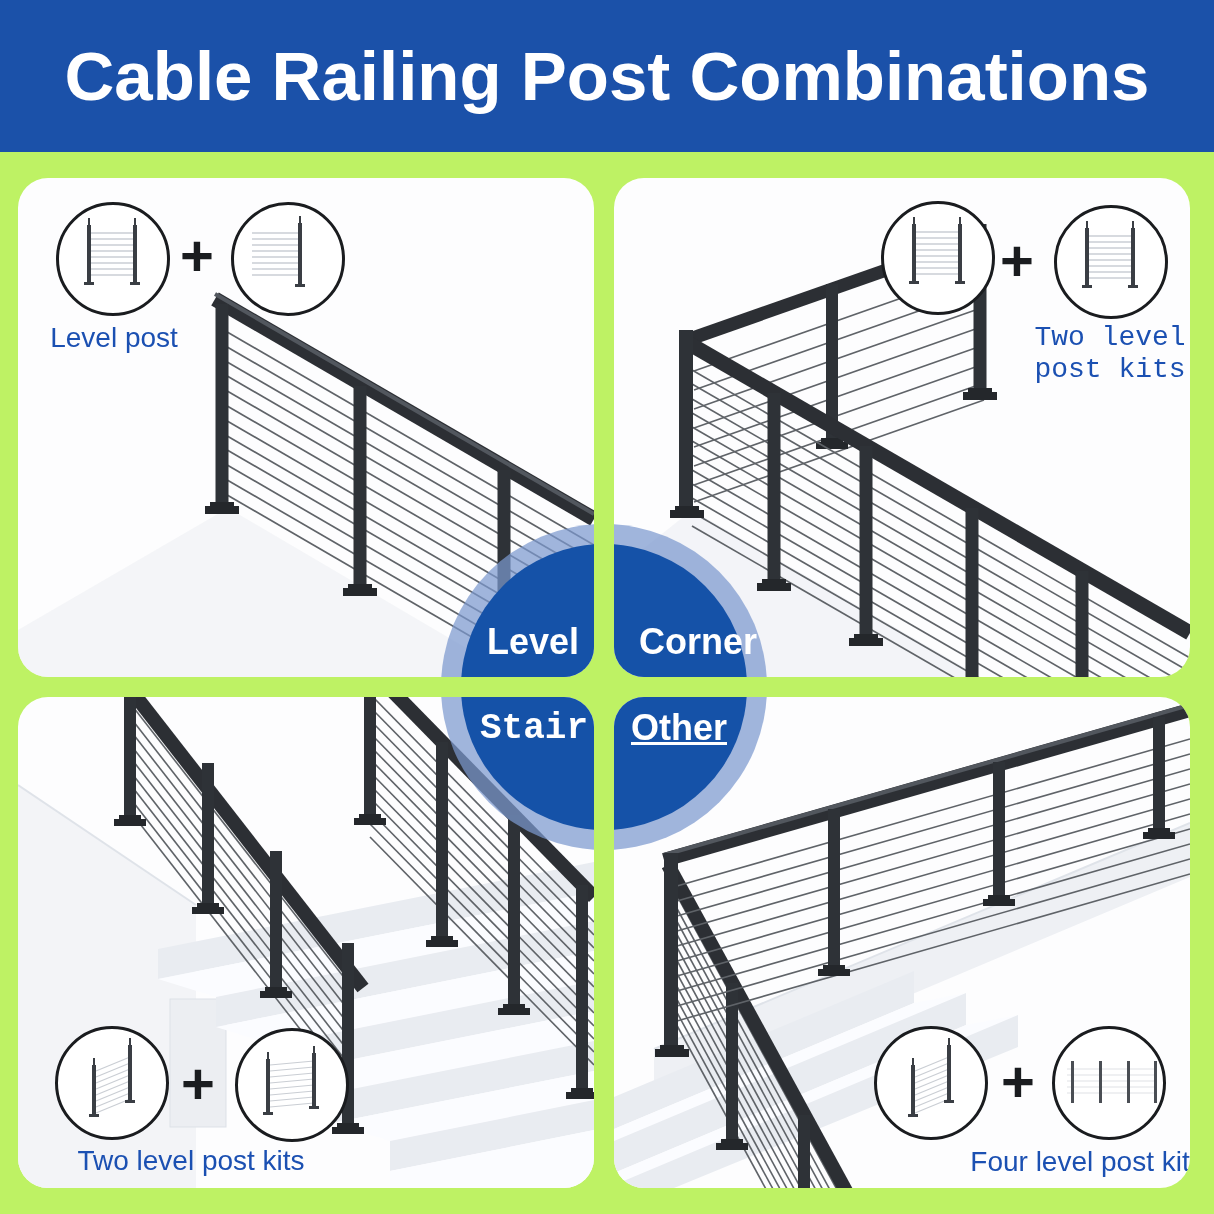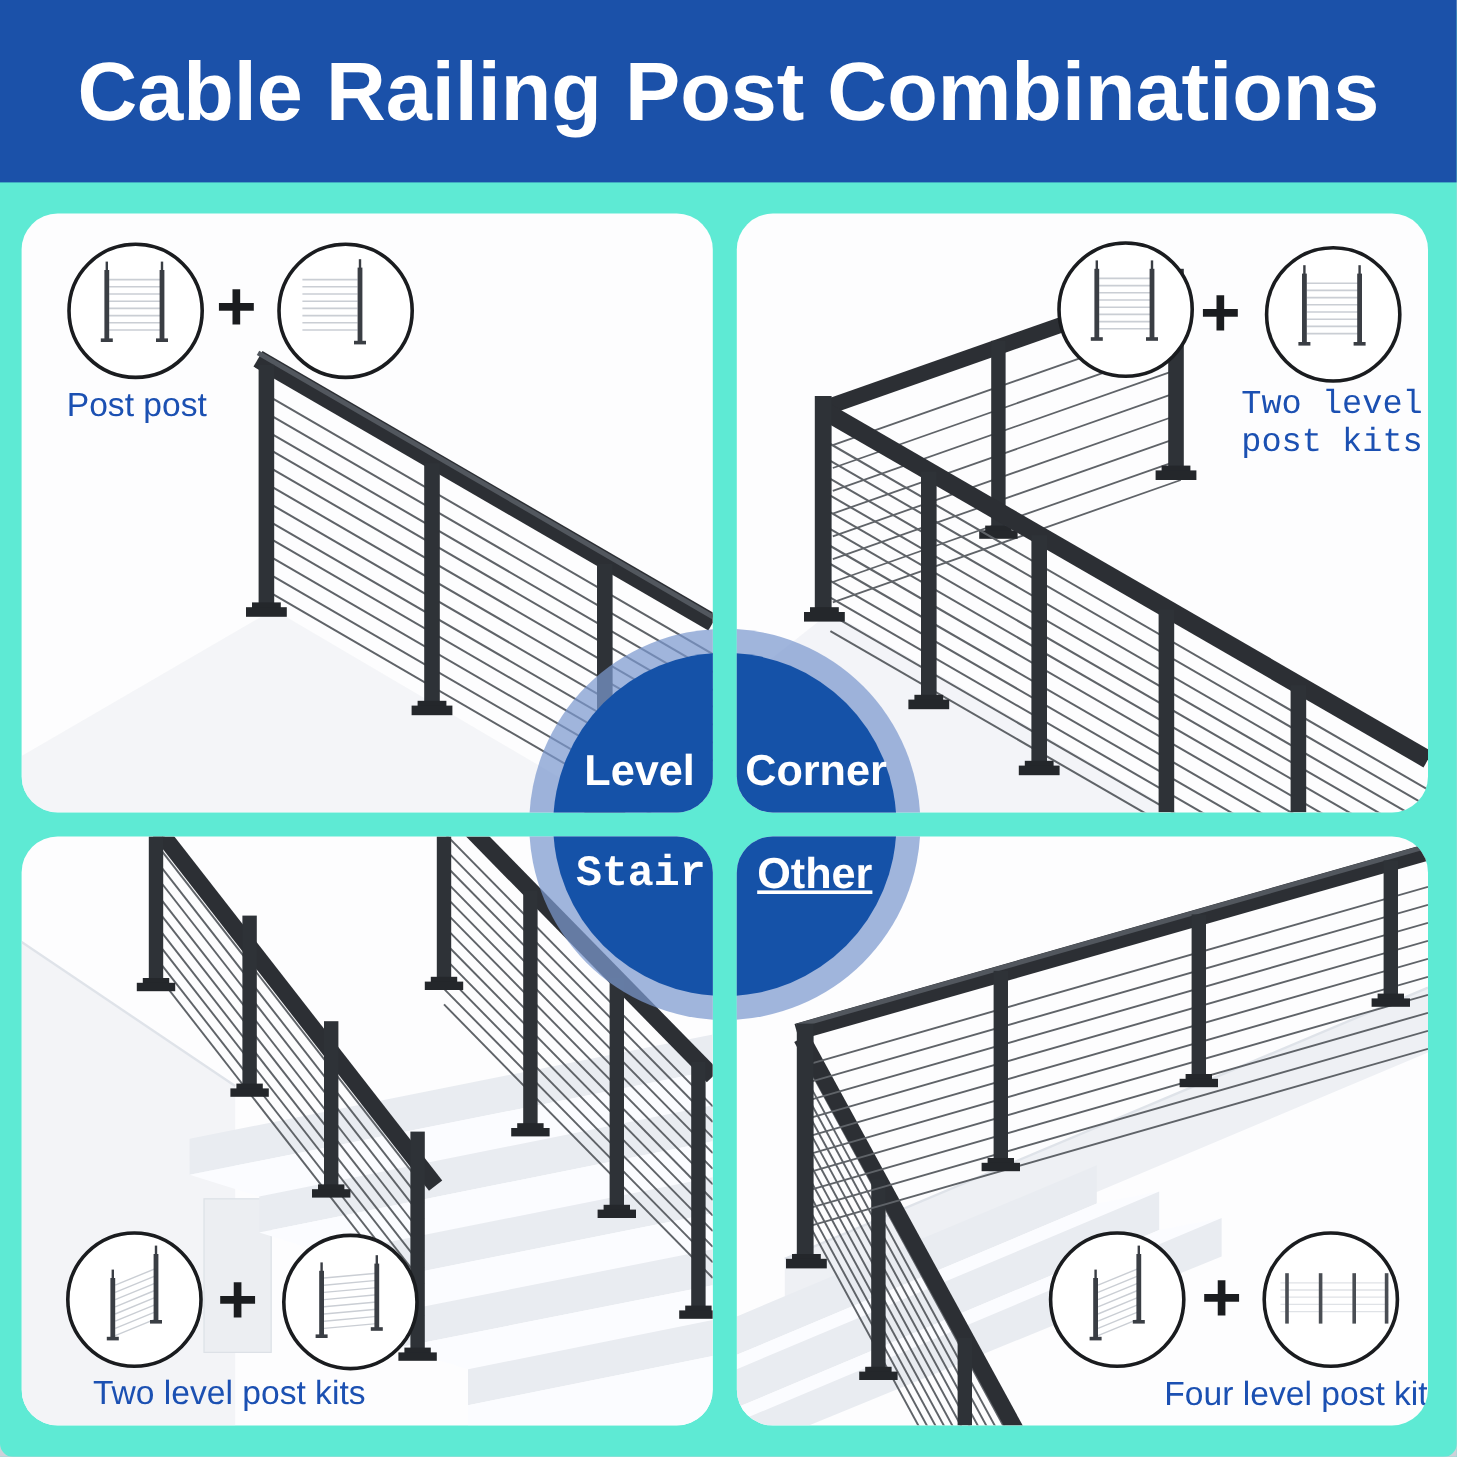--- a/index.html
+++ b/index.html
@@ -1,17 +1,17 @@
 <!DOCTYPE html>
 <html><head>
 <meta charset="utf-8">
 <style>
   html,body{margin:0;padding:0;}
   body{width:1214px;height:1214px;background:#cdd1d9;font-family:"Liberation Sans",sans-serif;overflow:hidden;}
-  .page{position:relative;width:1214px;height:1214px;background:#5eead4;border-radius:11px;}
+  .page{position:relative;width:1214px;height:1214px;background:#bef264;}
 
   
   .header{position:absolute;left:0;top:0;width:1214px;height:152px;background:#1b51a9;
           display:flex;align-items:center;justify-content:center;}
   .header h1{margin:0;color:#fff;font-size:69px;font-weight:700;letter-spacing:0;white-space:nowrap;}
 
   
   .panel{position:absolute;width:576px;background:#fdfdfe;border-radius:30px;overflow:hidden;}
   .panel svg.art{position:absolute;left:0;top:0;}
   #panel-level {left:18px;top:178px;height:499px;}
@@ -109,21 +109,21 @@
             <line x1="18" y1="64" x2="64" y2="64"></line>
             <line x1="18" y1="70" x2="64" y2="70"></line>
           </g>
         <g fill="#3a3e44">
             <rect x="64" y="18" width="4" height="62"></rect>
             <rect x="65" y="11" width="2" height="8"></rect>
             <rect x="61" y="79" width="10" height="3"></rect>
           </g>
       </svg>
     </div>
-    <div class="caption" style="left:96px;top:160px;">Post post</div>
+    <div class="caption" style="left:96px;top:160px;">Level post</div>
 
     <div class="badge-ring" style="left:423px;top:346px;"></div>
     <div class="badge-core" style="left:443px;top:366px;"></div>
     <div class="quad-label" style="left:515px;top:464px;">Level</div>
   </div>
 
   <div class="panel" id="panel-corner">
     <svg class="art" width="576" height="499" viewBox="0 0 576 499">
       <polygon points="0,499 0,394 78,332 576,620 576,499" fill="#eef0f4" opacity="0.65"></polygon>
       <g stroke="#5f6368" stroke-width="1.5">
@@ -220,21 +220,21 @@
           </g>
       </svg>
     </div>
     <div class="caption" style="left:496px;top:176px;font-family:Liberation Mono, monospace;">
       <div>Two level</div>
       <div>post kits</div>
     </div>
 
     <div class="badge-ring" style="left:-173px;top:346px;"></div>
     <div class="badge-core" style="left:-153px;top:366px;"></div>
-    <div class="quad-label" style="left:66px;top:464px;">Corner</div>
+    <div class="quad-label" style="left:84px;top:464px;">Corner</div>
   </div>
 
   <div class="panel" id="panel-stair">
     <svg class="art" width="576" height="491" viewBox="0 0 576 491">
       <polygon points="0,88 178,208 178,491 0,491" fill="#f3f4f7"></polygon>
       <line x1="0" y1="88" x2="178" y2="208" stroke="#dfe3e9" stroke-width="2"></line>
       <rect x="152" y="302" width="56" height="128" fill="#eceef2" stroke="#dde1e7"></rect>
       <g>
         <polygon points="140,252 576,165 576,195 140,282" fill="#e9ecf1"></polygon>
         <polygon points="140,282 576,195 576,224 198,300" fill="#fbfcff"></polygon>

